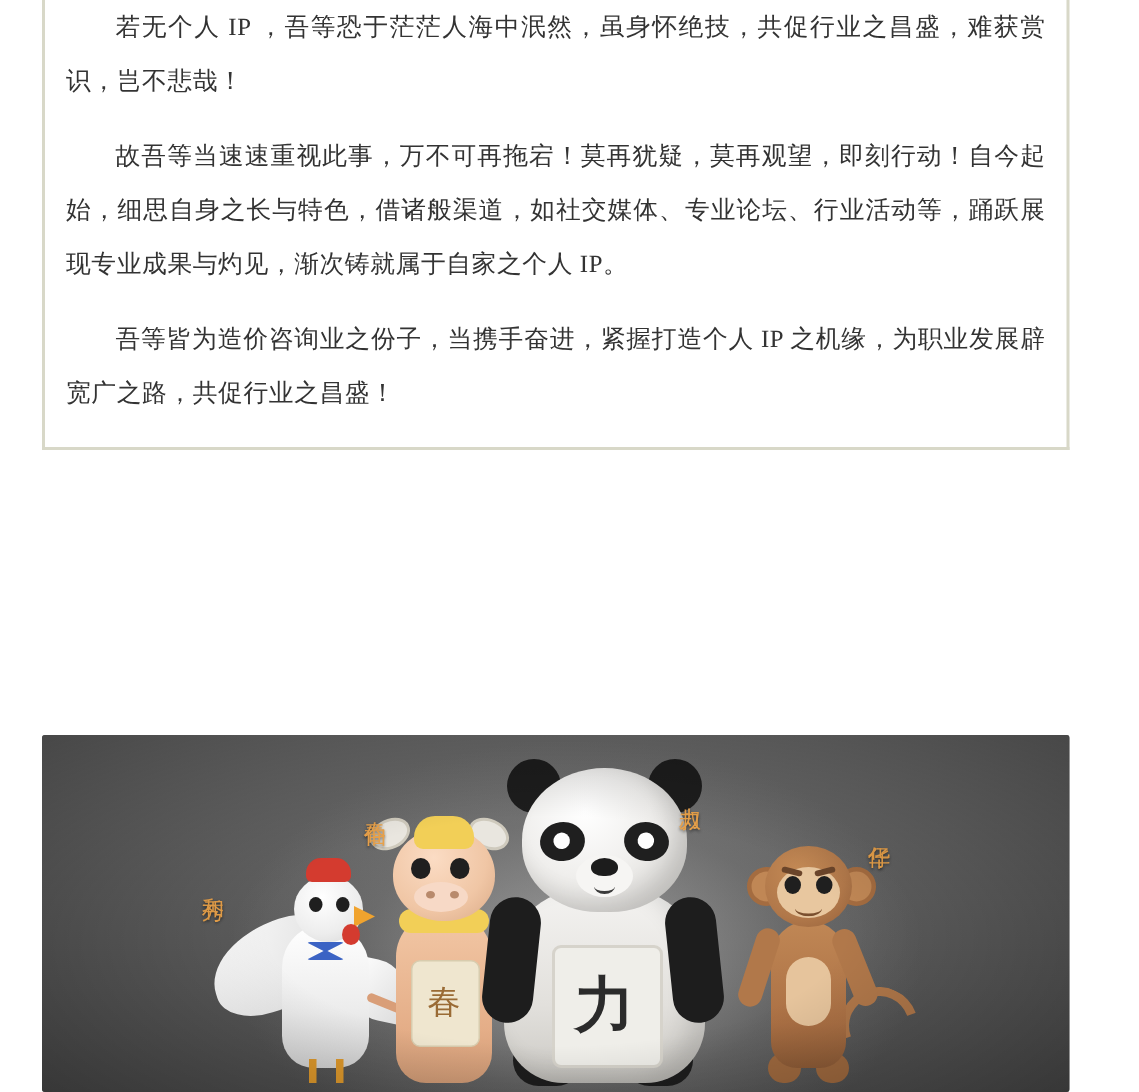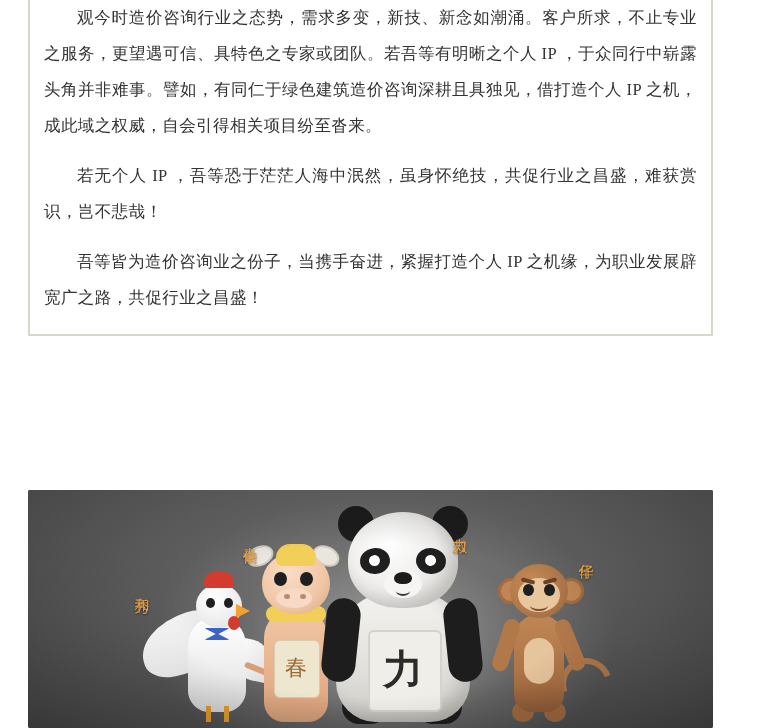--- a/index.html
+++ b/index.html
@@ -312,22 +312,22 @@
   .name-ox      { left: 212px; top: 46px; }
   .name-panda   { left: 422px; top: 36px; }
   .name-monkey  { left: 548px; top: 62px; }
 </style>
 </head>
 <body>
 
 <div id="page">
 
   <div class="article">
-    <p class="para">观今时造价咨询行业之态势，需求多变，新技、新念如潮涌。客户所求，不止专业之服务，更望遇可信、具特色之专家或团队。若吾等有明晰之个人 IP ，于众同行中崭露头角并非难事。譬如，有同仁于绿色建筑造价咨询深耕且具独见，借打造个人 IP 之机，成此域之权威，自会引得相关项目纷至沓来。</p>
     <p class="para">若无个人 IP ，吾等恐于茫茫人海中泯然，虽身怀绝技，共促行业之昌盛，难获赏识，岂不悲哉！</p>
+    <p class="para">故吾等当速速重视此事，万不可再拖宕！莫再犹疑，莫再观望，即刻行动！自今起始，细思自身之长与特色，借诸般渠道，如社交媒体、专业论坛、行业活动等，踊跃展现专业成果与灼见，渐次铸就属于自家之个人 IP。</p>
     <p class="para">吾等皆为造价咨询业之份子，当携手奋进，紧握打造个人 IP 之机缘，为职业发展辟宽广之路，共促行业之昌盛！</p>
   </div>
 
   <div class="figure">
     <div class="figure-inner">
 
       <div class="char rooster">
         <div class="wing-big"></div>
         <div class="tailf"></div>
         <div class="body"></div>

